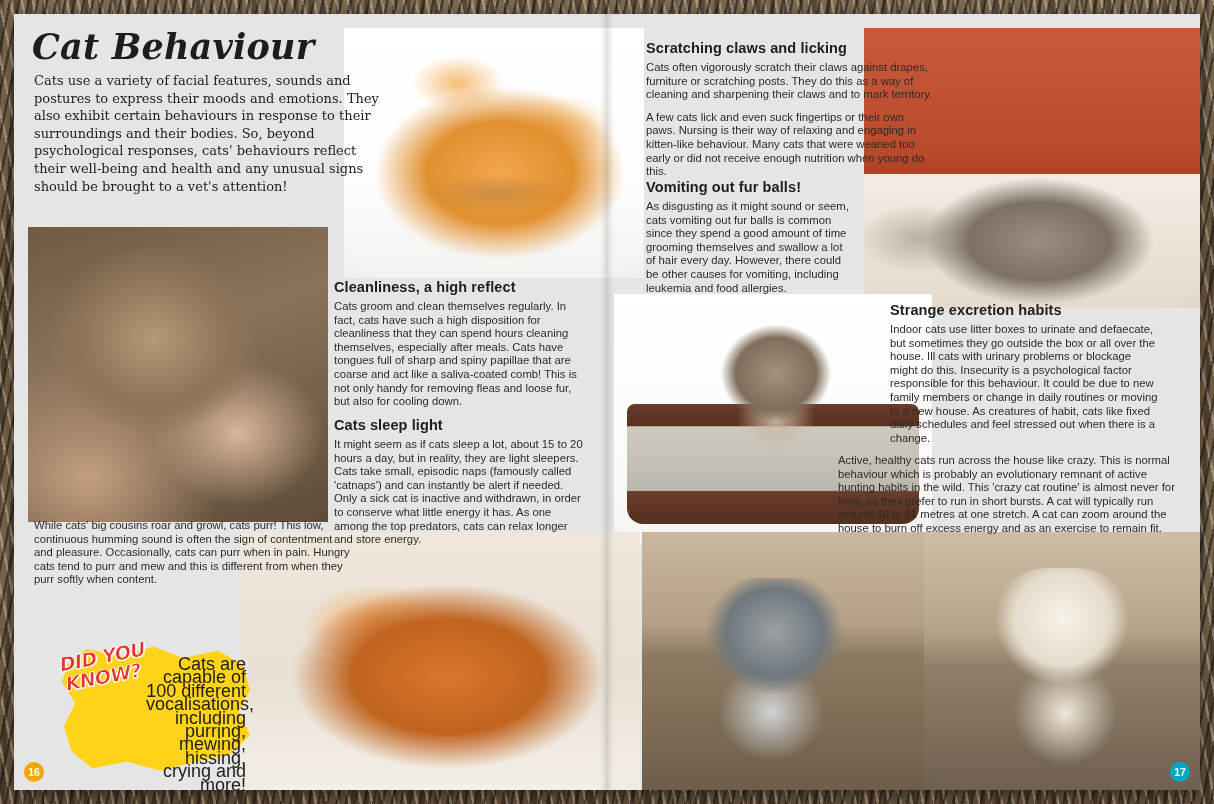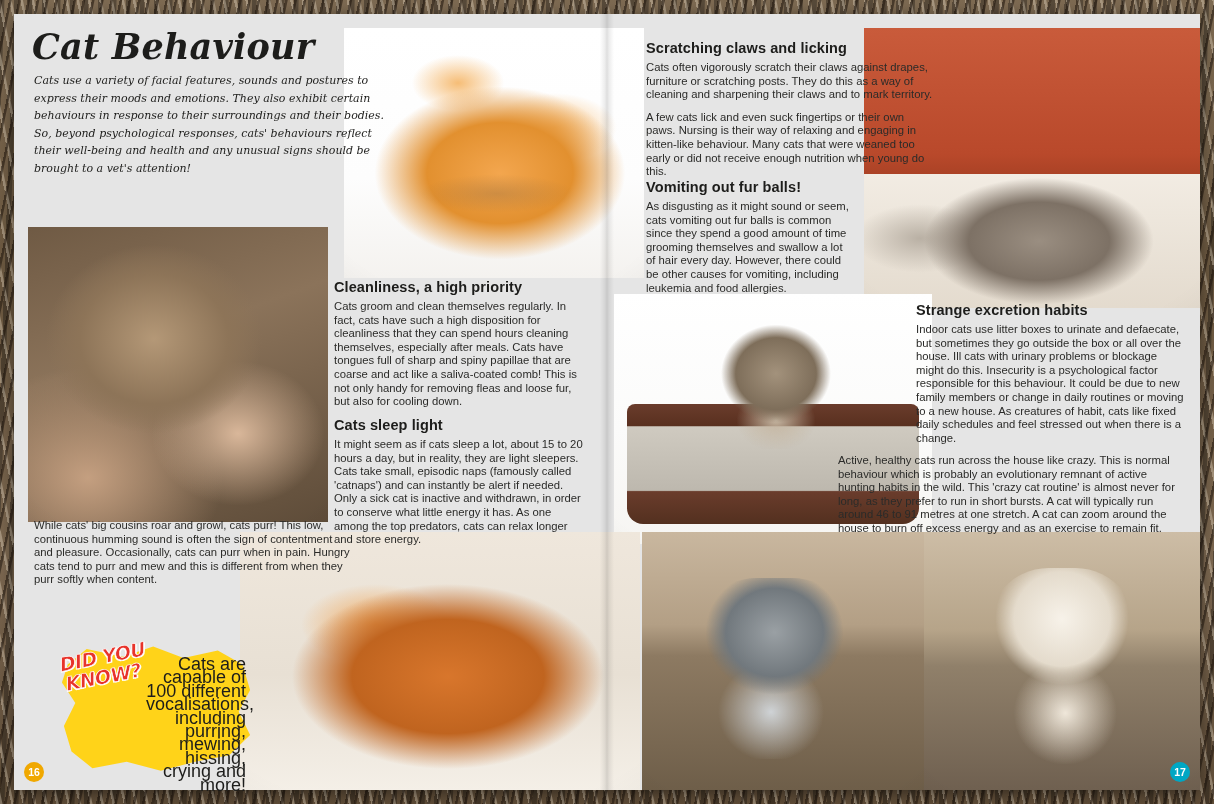--- a/index.html
+++ b/index.html
@@ -36,22 +36,21 @@
     font-family:"DejaVu Serif", serif;
     font-style:italic;
     font-weight:700;
     font-size:35px;
     letter-spacing:.2px;
     color:#1d1d1b;
   }
   .intro{
     position:absolute;left:20px;top:58px;width:352px;
     font-family:"DejaVu Serif", serif;
-    font-style:italic;
-    font-size:11px;line-height:17.6px;color:#1d1d1b;
+    font-size:13px;line-height:17.6px;color:#1d1d1b;
   }
   h3.head{
     margin:0 0 5px 0;
     font-family:"Liberation Sans", sans-serif;
     font-weight:700;font-size:14.5px;color:#1d1d1b;
     letter-spacing:.1px;
   }
   p.body{
     margin:0 0 9px 0;
     font-size:11.3px;line-height:13.6px;color:#2b2b29;
@@ -206,21 +205,21 @@
         <div class="vignette"></div>
       </div>
     <div class="photo ph-run-white">
         <div class="vignette"></div>
       </div>
 
     <div class="title">Cat Behaviour</div>
     <div class="intro">Cats use a variety of facial features, sounds and postures to express their moods and emotions. They also exhibit certain behaviours in response to their surroundings and their bodies. So, beyond psychological responses, cats' behaviours reflect their well-being and health and any unusual signs should be brought to a vet's attention!</div>
 
     <div class="col" style="left:320px;top:265px;width:250px;">
-      <h3 class="head">Cleanliness, a high priority</h3>
+      <h3 class="head">Cleanliness, a high reflect</h3>
       <p class="body">Cats groom and clean themselves regularly. In fact, cats have such a high disposition for cleanliness that they can spend hours cleaning themselves, especially after meals. Cats have tongues full of sharp and spiny papillae that are coarse and act like a saliva-coated comb! This is not only handy for removing fleas and loose fur, but also for cooling down.</p>
     </div>
 
     <div class="col" style="left:320px;top:403px;width:250px;">
       <h3 class="head">Cats sleep light</h3>
       <p class="body">It might seem as if cats sleep a lot, about 15 to 20 hours a day, but in reality, they are light sleepers. Cats take small, episodic naps (famously called 'catnaps') and can instantly be alert if needed. Only a sick cat is inactive and withdrawn, in order to conserve what little energy it has. As one among the top predators, cats can relax longer and store energy.</p>
     </div>
 
     <div class="col" style="left:20px;top:505px;width:318px;">
       <p class="body">While cats' big cousins roar and growl, cats purr! This low, continuous humming sound is often the sign of contentment and pleasure. Occasionally, cats can purr when in pain. Hungry cats tend to purr and mew and this is different from when they purr softly when content.</p>
@@ -239,21 +238,21 @@
       <h3 class="head">Vomiting out fur balls!</h3>
       <p class="body">As disgusting as it might sound or seem, cats vomiting out fur balls is common since they spend a good amount of time grooming themselves and swallow a lot of hair every day. However, there could be other causes for vomiting, including leukemia and food allergies.</p>
     </div>
 
     <div class="col" style="left:632px;top:26px;width:288px;">
       <h3 class="head">Scratching claws and licking</h3>
       <p class="body">Cats often vigorously scratch their claws against drapes, furniture or scratching posts. They do this as a way of cleaning and sharpening their claws and to mark territory.</p>
       <p class="body">A few cats lick and even suck fingertips or their own paws. Nursing is their way of relaxing and engaging in kitten-like behaviour. Many cats that were weaned too early or did not receive enough nutrition when young do this.</p>
     </div>
 
-    <div class="col" style="left:902px;top:288px;width:270px;">
+    <div class="col" style="left:876px;top:288px;width:270px;">
       <h3 class="head">Strange excretion habits</h3>
       <p class="body">Indoor cats use litter boxes to urinate and defaecate, but sometimes they go outside the box or all over the house. Ill cats with urinary problems or blockage might do this. Insecurity is a psychological factor responsible for this behaviour. It could be due to new family members or change in daily routines or moving to a new house. As creatures of habit, cats like fixed daily schedules and feel stressed out when there is a change.</p>
     </div>
 
     <div class="col" style="left:824px;top:440px;width:348px;">
       <p class="body">Active, healthy cats run across the house like crazy. This is normal behaviour which is probably an evolutionary remnant of active hunting habits in the wild. This 'crazy cat routine' is almost never for long, as they prefer to run in short bursts. A cat will typically run around 46 to 91 metres at one stretch. A cat can zoom around the house to burn off excess energy and as an exercise to remain fit.</p>
     </div>
 
     <div class="gutter"></div>
 

